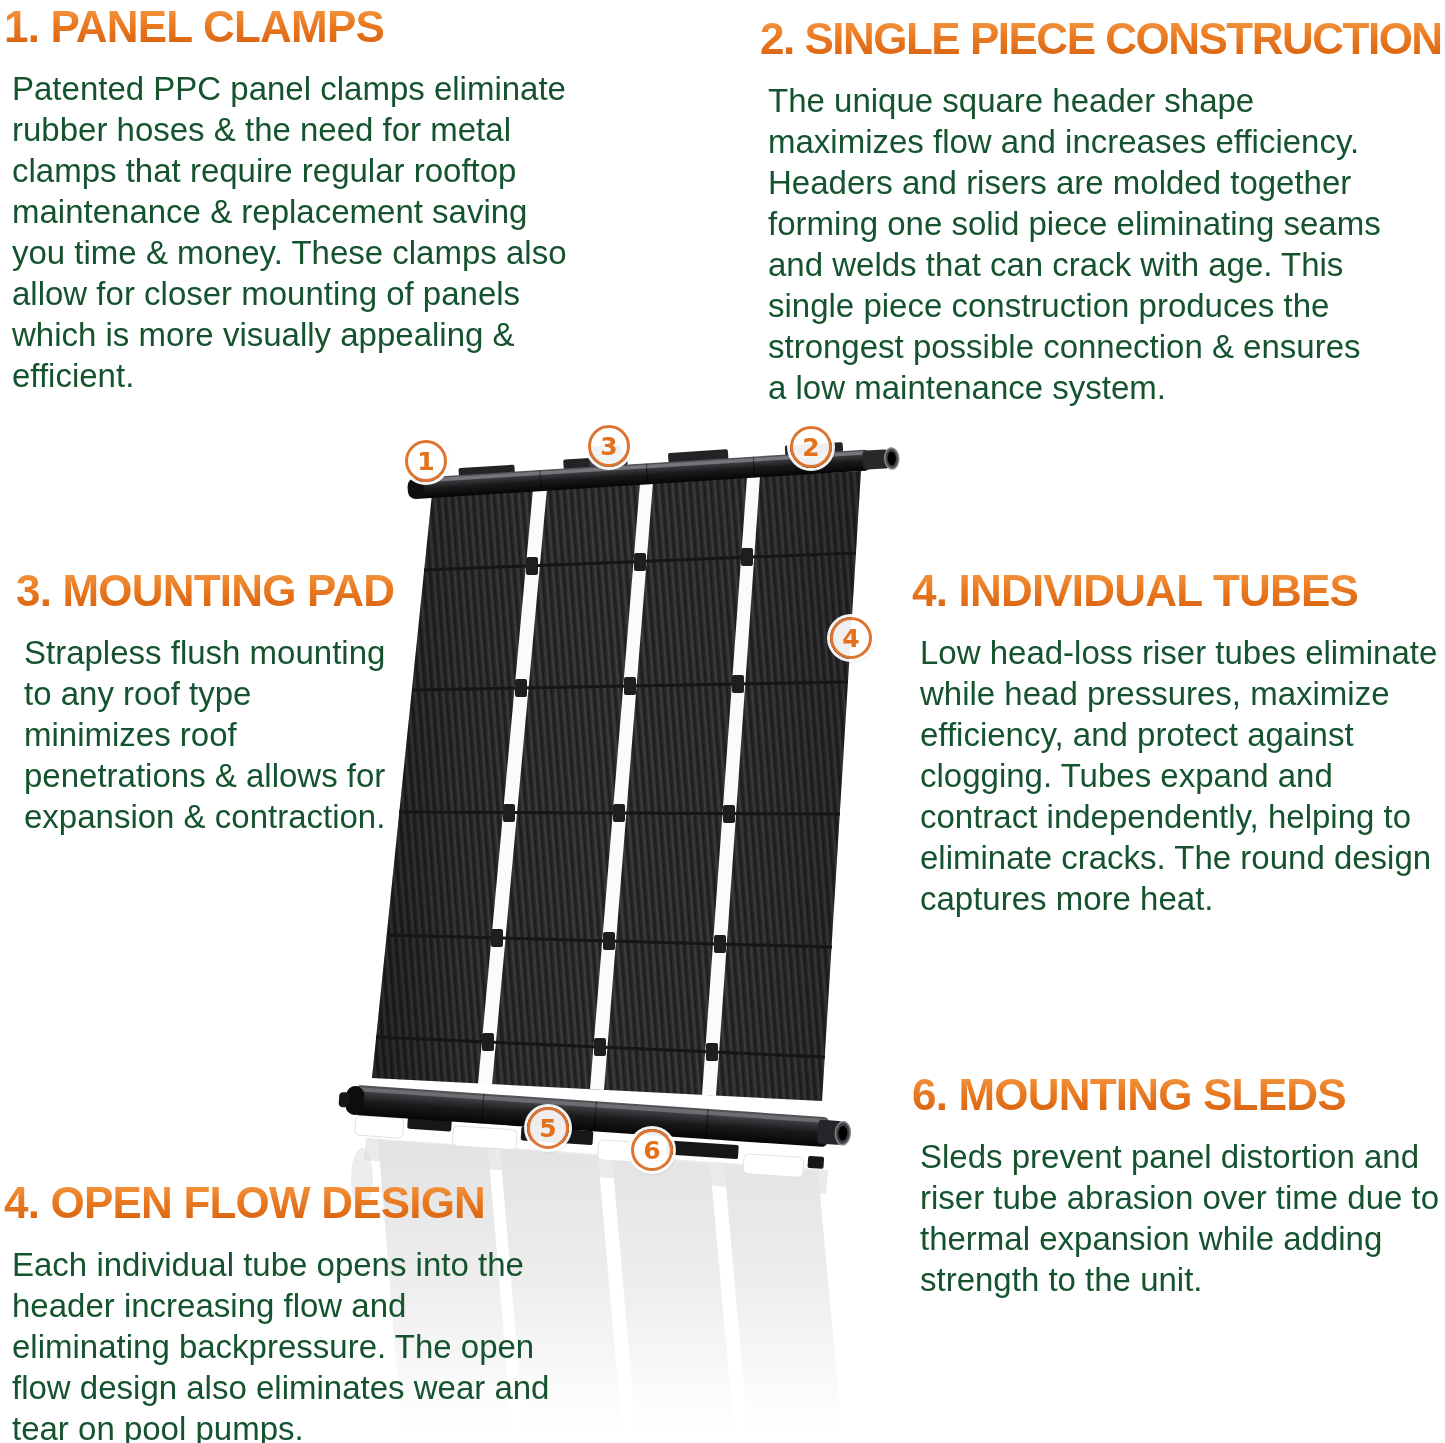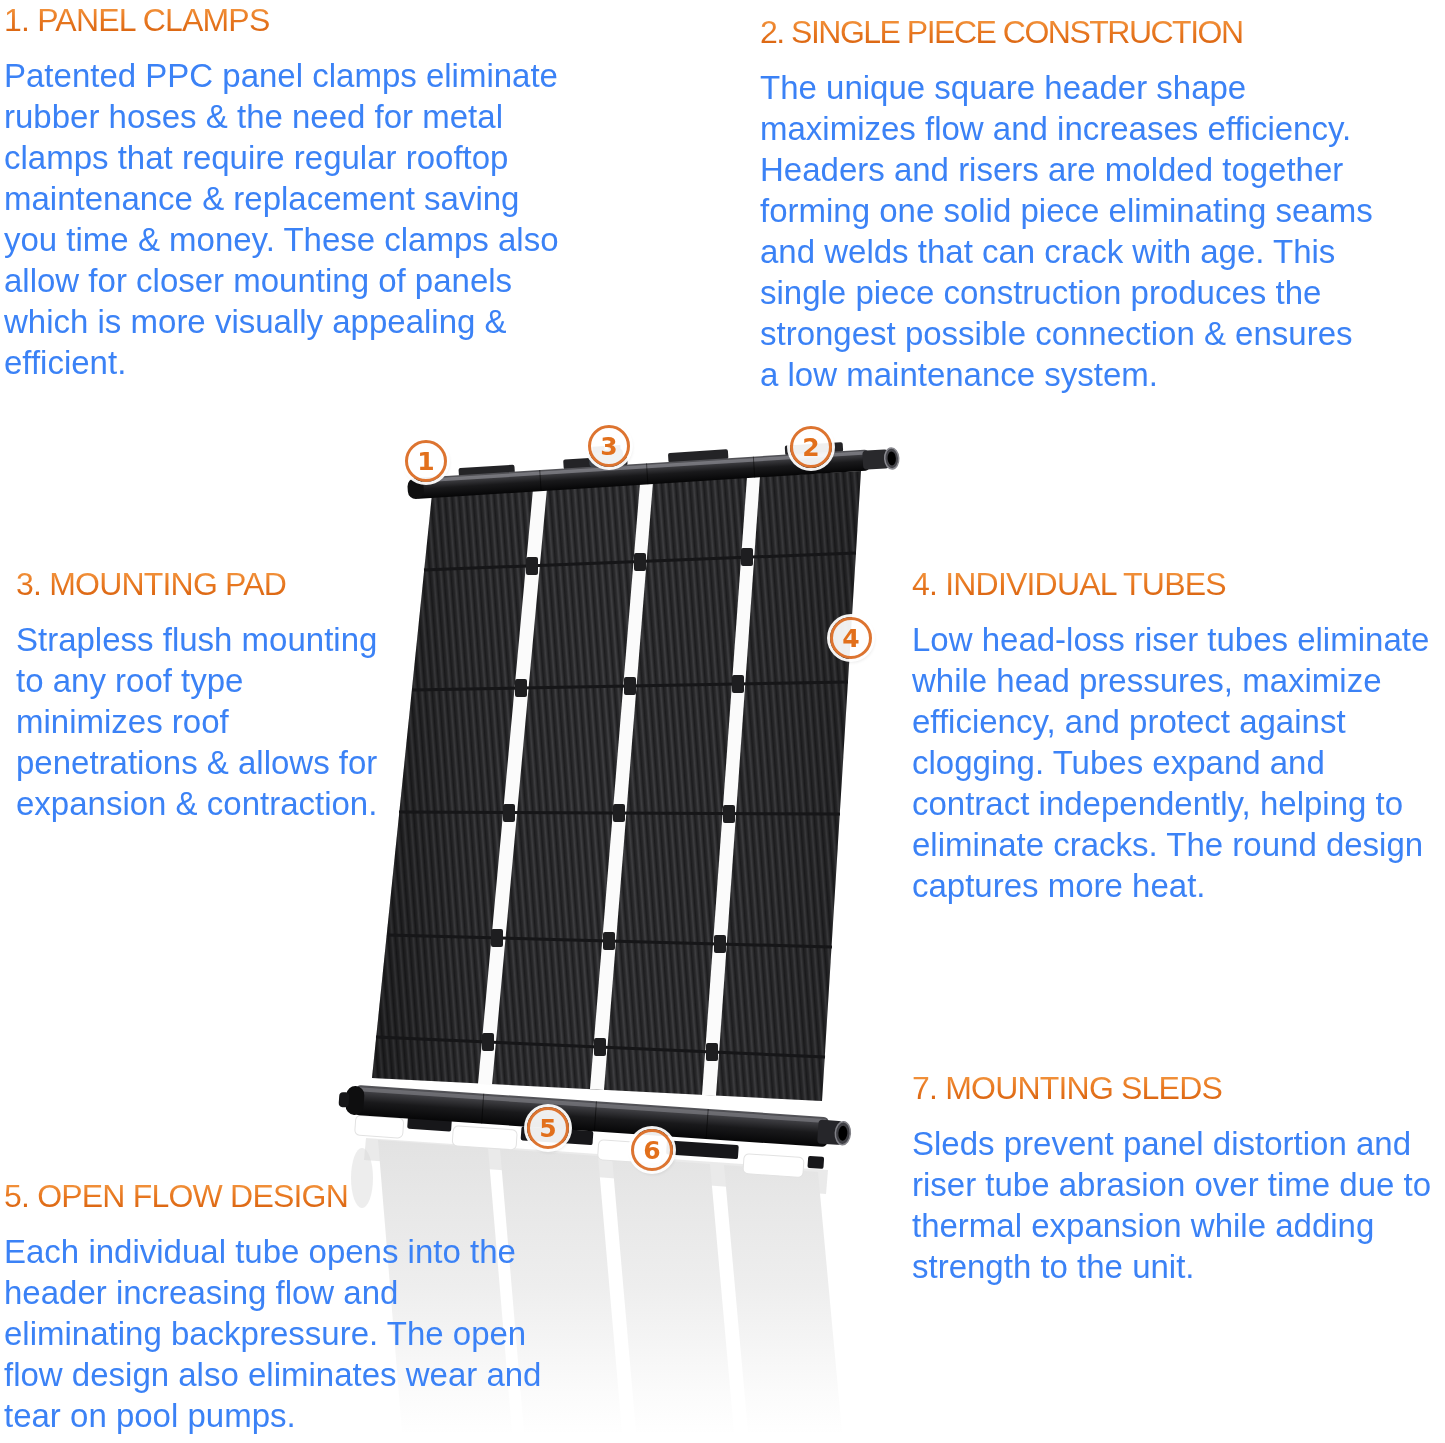--- a/index.html
+++ b/index.html
@@ -1,27 +1,27 @@
 <!DOCTYPE html>
 <html><head>
 <meta charset="utf-8">
 <style>
   html,body{margin:0;padding:0;}
   body{width:1445px;height:1443px;position:relative;background:#ffffff;overflow:hidden;
        font-family:"Liberation Sans", sans-serif;}
   #figure-svg{position:absolute;left:0;top:0;z-index:1;}
   .sec{position:absolute;z-index:2;}
-  .h{margin:0 0 18px 0;font-weight:400;font-size:32px;line-height:1.04;
+  .h{margin:0 0 18px 0;font-weight:700;font-size:44px;line-height:1.04;
      letter-spacing:-0.8px;color:#e8721d;font-family:"Liberation Sans", sans-serif;}
   @supports ((-webkit-background-clip:text) or (background-clip:text)){
     .h{background:linear-gradient(180deg,#f59c47 0%,#e97a22 45%,#d65f0c 100%);
        -webkit-background-clip:text;background-clip:text;color:transparent;}
   }
   .h.clip{white-space:nowrap;overflow:hidden;max-width:685px;letter-spacing:-1.5px;}
-  .b{margin:0;font-size:33px;line-height:41px;color:#3b82f6;}
+  .b{margin:8px;font-size:33px;line-height:41px;color:#14532d;}
   .callout{position:absolute;width:36px;height:36px;border-radius:50%;z-index:5;
      background:rgba(255,255,255,.93);border:3px solid #dd7430;
      box-shadow:0 0 0 3px rgba(255,255,255,.95), 1px 2px 4px rgba(0,0,0,.18);
      display:flex;align-items:center;justify-content:center;
      font-family:"DejaVu Sans", sans-serif;font-weight:bold;font-size:25px;color:#e2701c;}
 </style>
 </head>
 <body>
 
 <svg id="figure-svg" width="1445" height="1443" viewBox="0 0 1445 1443">
@@ -161,26 +161,26 @@
   <h2 class="h">3. MOUNTING PAD</h2>
   <p class="b" style="width:372px">Strapless flush mounting to any roof type minimizes roof penetrations &amp; allows for expansion &amp; contraction.</p>
 </div>
 
 <div class="sec" style="left:912px;top:568px;width:533px">
   <h2 class="h">4. INDIVIDUAL TUBES</h2>
   <p class="b" style="width:520px">Low head-loss riser tubes eliminate while head pressures, maximize efficiency, and protect against clogging. Tubes expand and contract independently, helping to eliminate cracks. The round design captures more heat.</p>
 </div>
 
 <div class="sec" style="left:4px;top:1180px;width:560px">
-  <h2 class="h">5. OPEN FLOW DESIGN</h2>
+  <h2 class="h">4. OPEN FLOW DESIGN</h2>
   <p class="b" style="width:545px">Each individual tube opens into the header increasing flow and eliminating backpressure. The open flow design also eliminates wear and tear on pool pumps.</p>
 </div>
 
 <div class="sec" style="left:912px;top:1072px;width:533px">
-  <h2 class="h">7. MOUNTING SLEDS</h2>
+  <h2 class="h">6. MOUNTING SLEDS</h2>
   <p class="b" style="width:540px">Sleds prevent panel distortion and riser tube abrasion over time due to thermal expansion while adding strength to the unit.</p>
 </div>
 
 <div class="callout" style="left:405px;top:440px">
     <span>1</span>
   </div>
 <div class="callout" style="left:790px;top:426px">
     <span>2</span>
   </div>
 <div class="callout" style="left:588px;top:425px">

